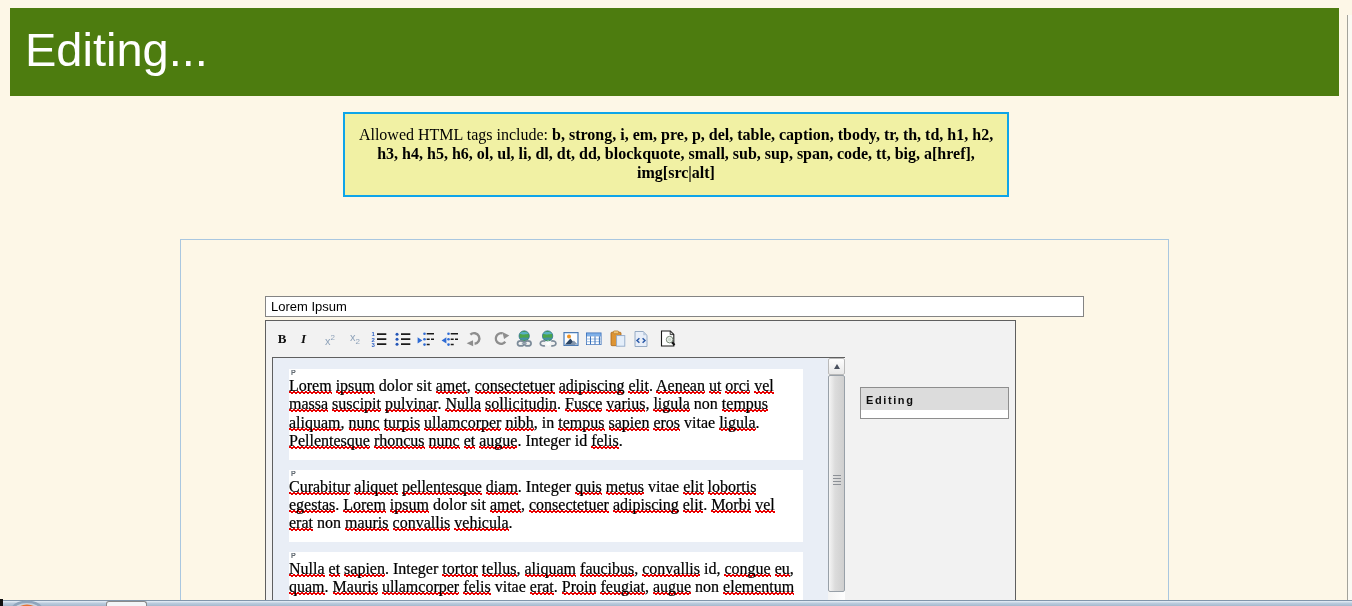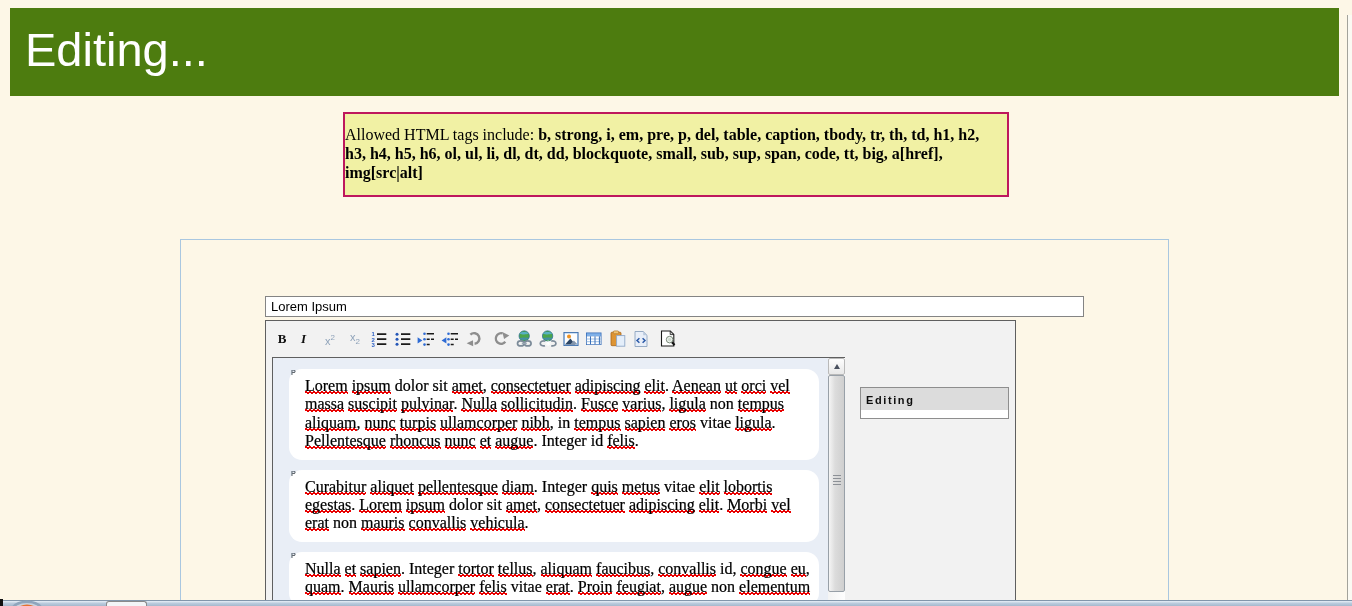--- a/index.html
+++ b/index.html
@@ -3,43 +3,43 @@
 <meta charset="utf-8">
 <style>
   html,body{margin:0;padding:0;}
   body{width:1352px;height:606px;overflow:hidden;position:relative;
        background:#FDF7E7;font-family:"Liberation Sans",sans-serif;}
   .abs{position:absolute;}
   
   #hdr{left:10px;top:8px;width:1329px;height:88px;background:#4d7c0f;}
   #hdr span{position:absolute;left:15px;top:14px;font-size:47px;color:#fff;letter-spacing:0px;}
   
-  #note{left:343px;top:112px;width:662px;height:81px;background:#F1F1A4;border:2px solid #be185d;
-        font-family:"Liberation Serif",serif;font-size:16px;color:#000;line-height:19.2px;
+  #note{left:343px;top:112px;width:662px;height:81px;background:#F1F1A4;border:2px solid #0ea5e9;
+        font-family:"Liberation Serif",serif;font-size:16px;color:#000;text-align:center;line-height:19.2px;
         padding-top:0;}
   #note .in{margin-top:11px;}
   
   #cont{left:180px;top:239px;width:987px;height:367px;border:1px solid #A9C7E0;border-bottom:none;}
   
   #title{left:265px;top:296px;width:812px;height:19px;background:#fff;border:1px solid #848484;
          font-size:13px;color:#000;padding-left:5px;line-height:19px;}
   
   #wrap{left:265px;top:320px;width:749px;height:286px;border:1px solid #5f5f5f;border-bottom:none;background:#F2F2F2;}
   
   #tbar{left:0;top:0;width:100%;height:36px;}
   .tb{position:absolute;top:9px;width:18px;height:18px;text-align:center;}
   .tb svg{display:block;}
   .tbt{font-family:"Liberation Serif",serif;font-size:13px;line-height:18px;color:#111;}
   .dis{color:#8FA3BA;font-size:11px;line-height:15px;}
   .dis sup,.dis sub{font-size:8px;}
   
   #doc{left:6px;top:36px;width:572px;height:250px;border:1px solid #5f5f5f;border-bottom:none;border-right:none;background:#E9EEF6;}
   #docin{position:absolute;left:0;top:0;width:555px;height:250px;overflow:hidden;}
   #docin p{position:relative;font-family:"Liberation Serif",serif;font-size:16px;line-height:18.4px;
-     color:#000;-webkit-text-stroke:0.22px #000;background:#fff;width:510px;padding:8px 4px 9px 16px;margin:0 0 10px 16px;border-radius:13px;}
+     color:#000;-webkit-text-stroke:0.22px #000;background:#fff;width:510px;padding:8px 4px 9px 0;margin:0 0 10px 16px;}
   #docin p .lbl{position:absolute;left:2px;top:0px;font-family:"Liberation Sans",sans-serif;
      font-size:7px;color:#92A5B7;line-height:7px;}
   u.sq{text-decoration:none;
        background-image:linear-gradient(45deg,transparent 40%,#e80000 40% 60%,transparent 60%),
                         linear-gradient(135deg,transparent 40%,#e80000 40% 60%,transparent 60%);
        background-size:4px 3px;background-repeat:repeat-x;
        background-position:0 100%,2px 100%;}
   
   #sbar{left:562px;top:37px;width:17px;height:249px;background:linear-gradient(to right,#F4F4F4,#FEFEFE);}
   #sbtn{position:absolute;left:0;top:0;width:17px;height:17px;background:linear-gradient(#FDFDFD,#E8E8E8);

